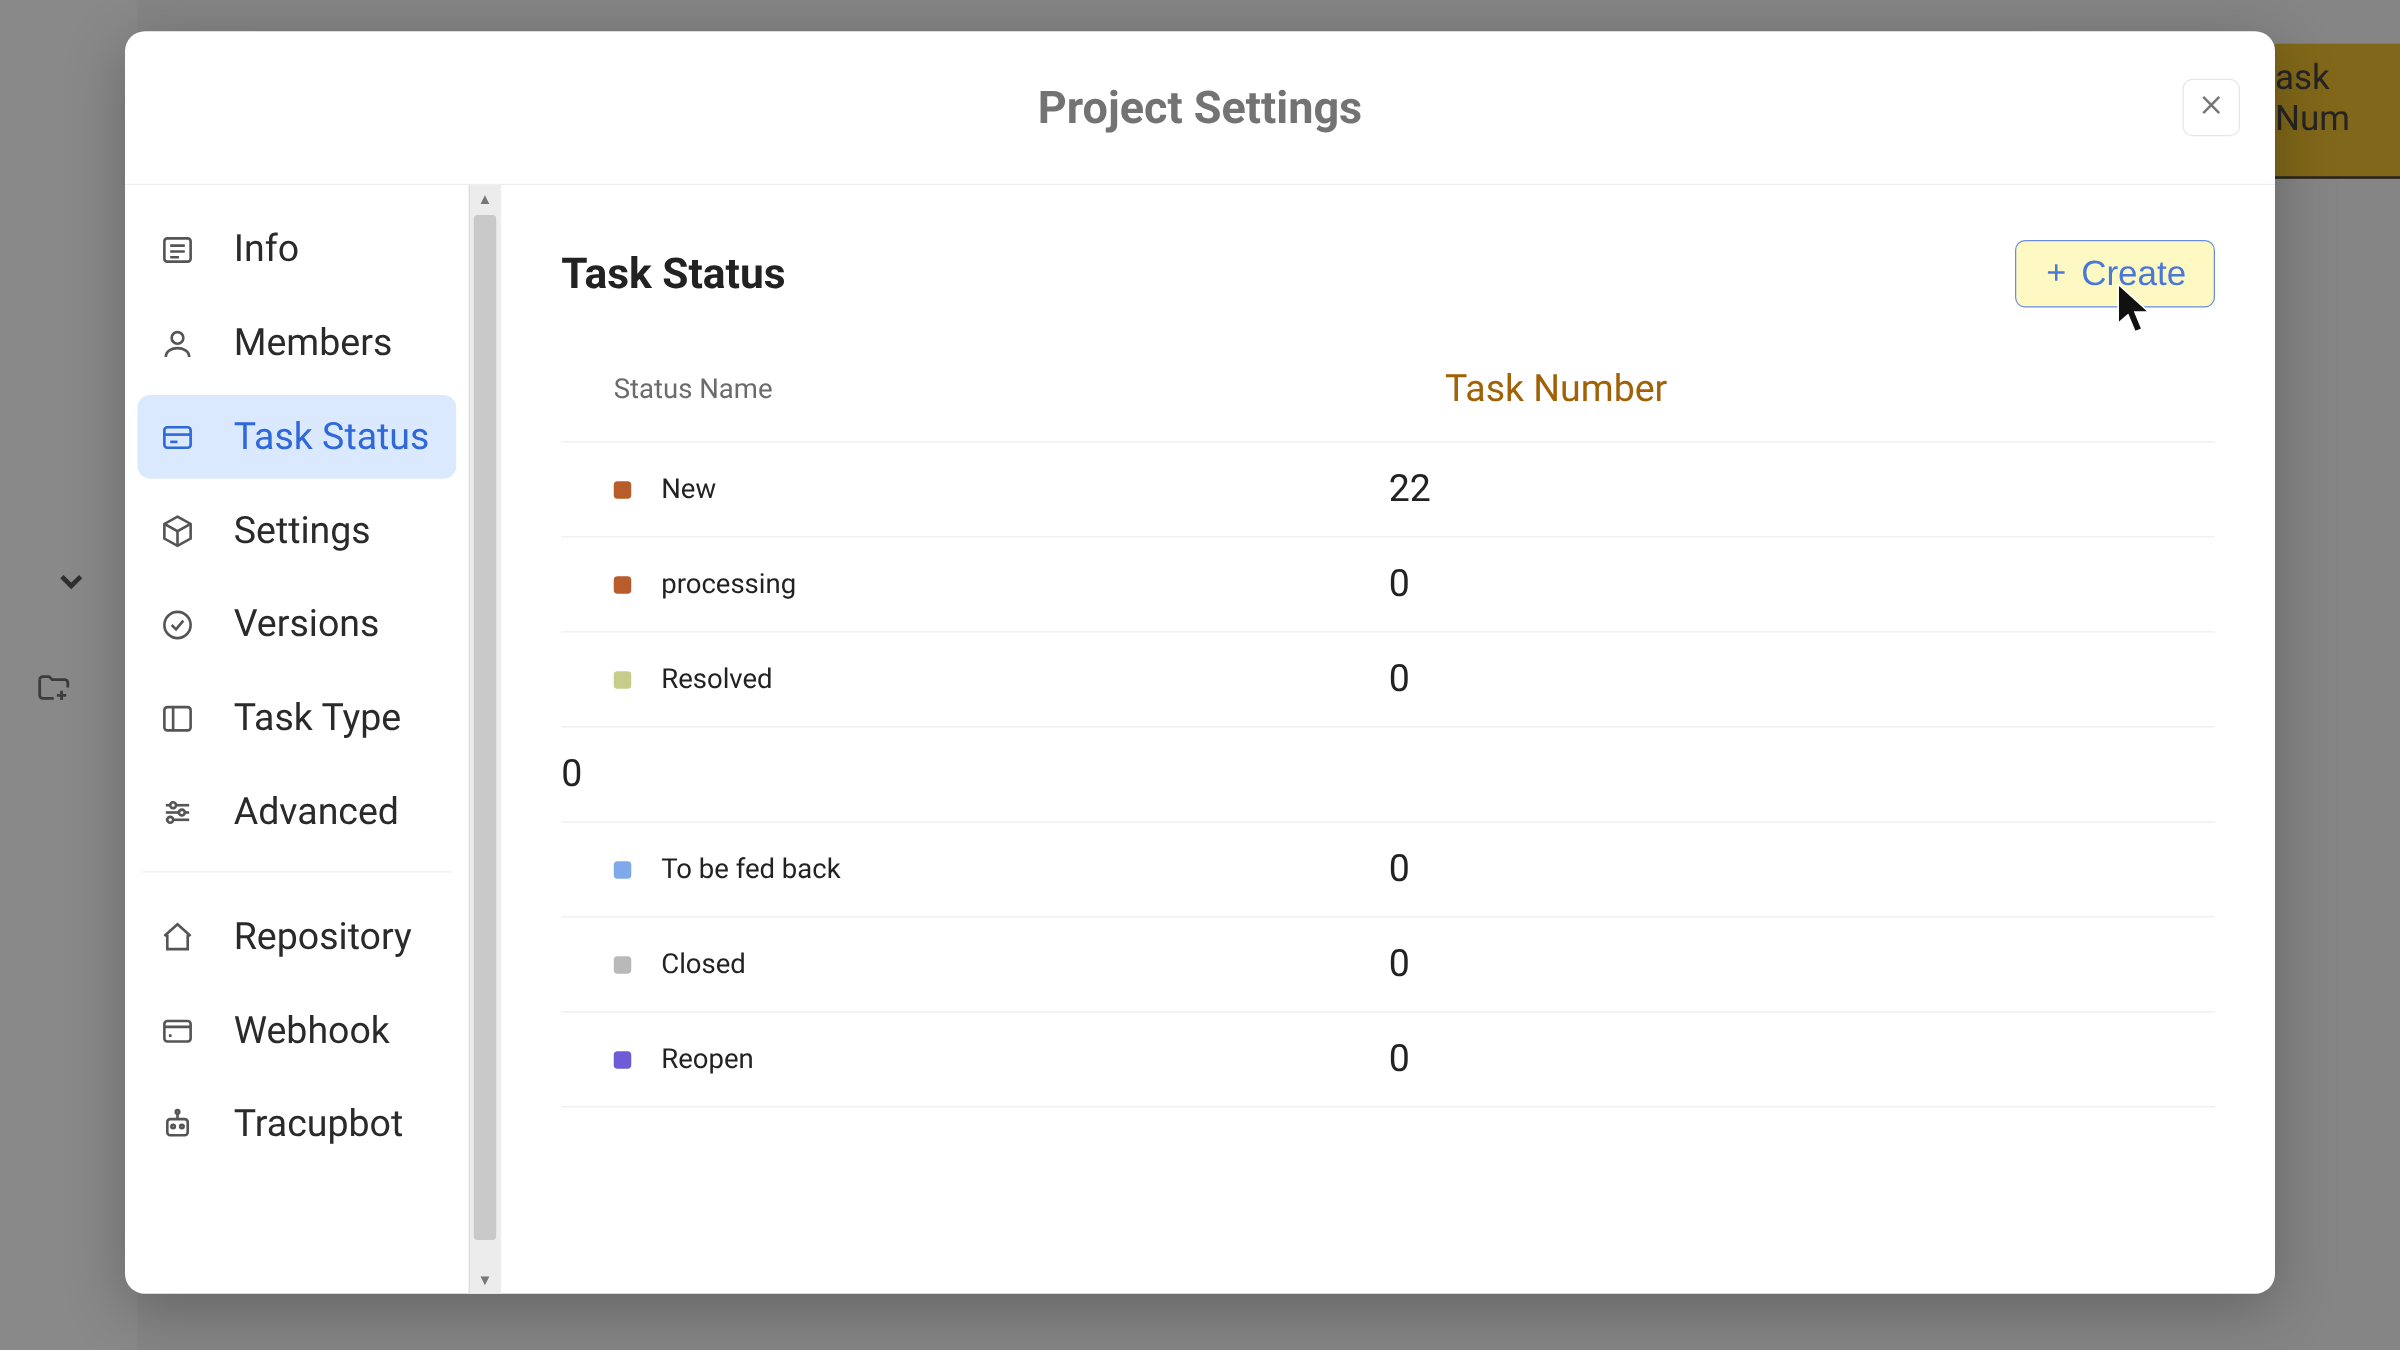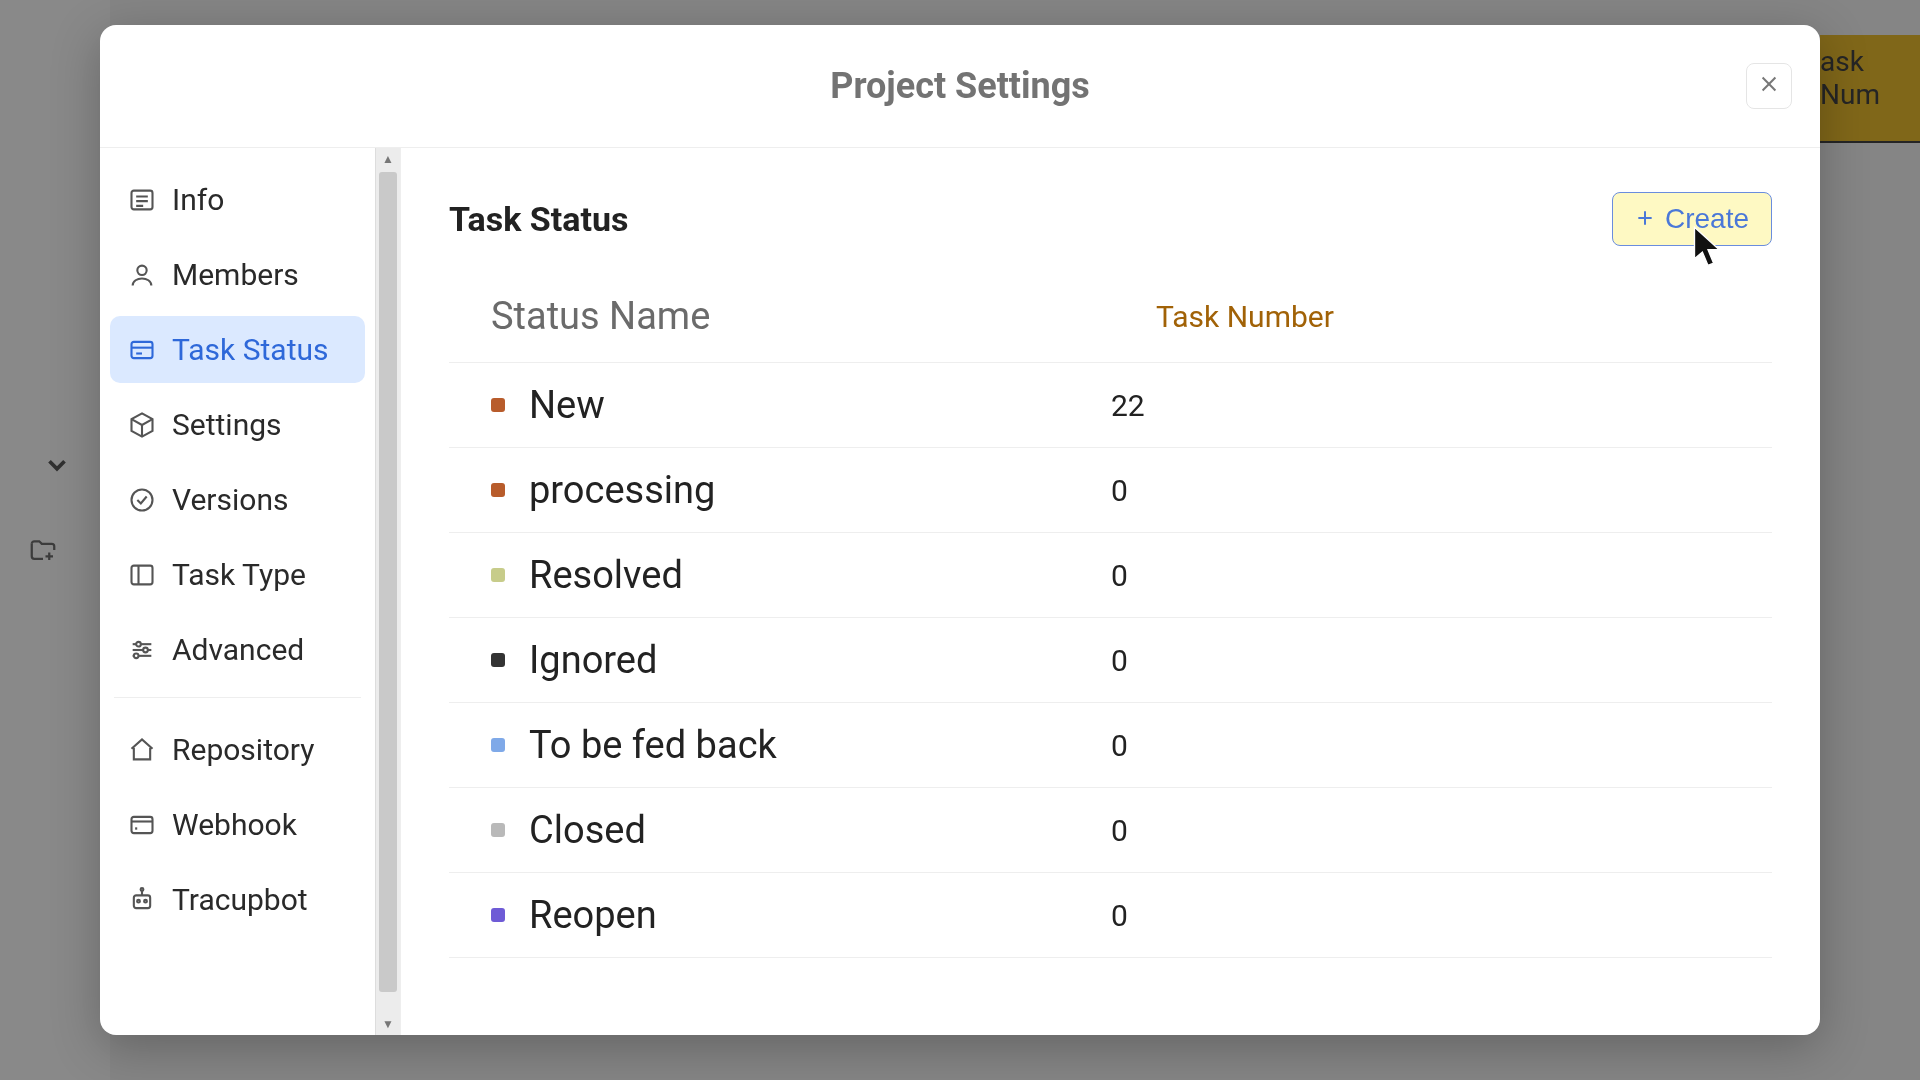--- a/index.html
+++ b/index.html
@@ -141,21 +141,21 @@
     left:3px; right:3px;
     top:24px;
     height: 820px;
     background:#c9c9c9;
     border-radius:3px;
   }
 
   .nav-item {
     display:flex;
     align-items:center;
-    gap: 16px;
+    gap: 31px;
     padding: 16px 18px;
     border-radius: 10px;
     color:#2a2a2a;
     font-size: 30px;
     cursor:pointer;
     margin-bottom: 8px;
   }
   .nav-item.active {
     background:#dbe9ff;
     color:#2e68d9;
@@ -222,21 +222,21 @@
     font-size:30px;
     border-bottom:1px solid #eee;
     padding: 14px 0 24px 0;
   }
   .col-name {
     flex: 0 0 620px;
     display:flex;
     align-items:center;
     gap: 24px;
     padding-left: 42px;
-    font-size:38px;
+    font-size:22px;
     color:#222;
   }
   .t-row.header .col-name { padding-left: 42px; color:#6b6b6b; }
   .col-count {
     flex:1;
     font-size:30px;
     color:#222;
   }
   .t-row.header .col-count { color:#a16207;margin-left:45px; }
   .dot {
@@ -440,24 +440,20 @@
               <div class="col-count">0</div>
             </div>
             <div class="t-row">
               <div class="col-name">
                 <span class="dot" style="background: rgb(199, 204, 138);"></span>
                 <span>Resolved</span>
               </div>
               <div class="col-count">0</div>
             </div>
             <div class="t-row">
-              <div class="col-name">
-                <span class="dot" style="background: rgb(51, 51, 51);"></span>
-                <span>Ignored</span>
-              </div>
               <div class="col-count">0</div>
             </div>
             <div class="t-row">
               <div class="col-name">
                 <span class="dot" style="background: rgb(127, 169, 232);"></span>
                 <span>To be fed back</span>
               </div>
               <div class="col-count">0</div>
             </div>
             <div class="t-row">

